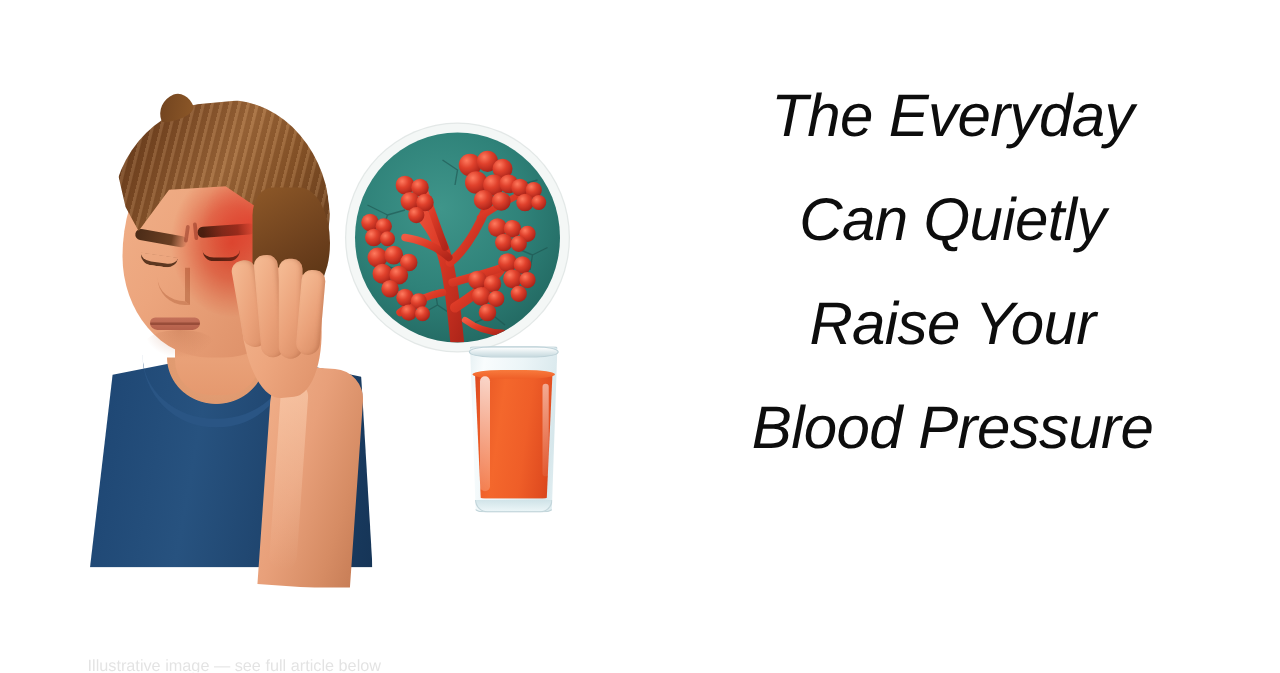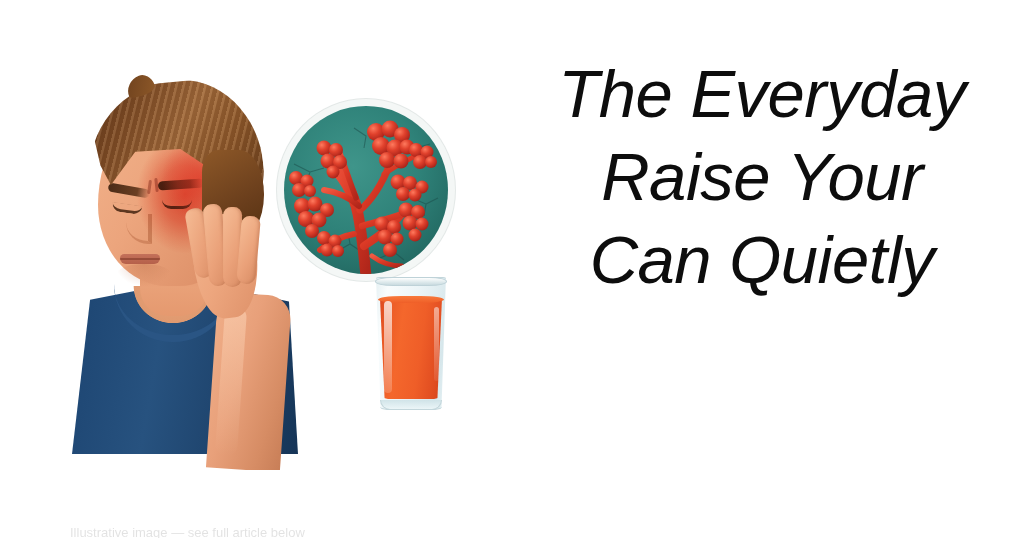--- a/index.html
+++ b/index.html
@@ -438,21 +438,21 @@
     flex-direction: column;
     align-items: center;
     justify-content: flex-start;
     padding-top: 52px;
   }
   .headline-line {
     display: block;
     font-family: "Liberation Sans", sans-serif;
     font-style: italic;
     font-weight: 400;
-    font-size: 67px;
+    font-size: 48px;
     line-height: 83px;
     color: #0d0d0d;
     white-space: nowrap;
     letter-spacing: -0.5px;
     text-align: center;
   }
 
   
   .caption-strip {
     position: absolute;
@@ -648,21 +648,22 @@
         <div class="glass-shine"></div>
         <div class="glass-shine2"></div>
         <div class="glass-base"></div>
       </div>
 
     </div>
   </div>
 
   <div class="headline">
     <span class="headline-line">The Everyday</span>
+    <span class="headline-line">Can Quietly</span>
     <span class="headline-line">Raise Your</span>
-    <span class="headline-line">Can Quietly</span>
+    <span class="headline-line">Blood Pressure</span>
   </div>
 
   <div class="caption-strip">
     <span class="caption-text">Illustrative image — see full article below</span>
   </div>
 
 </div>
 
 </body></html>

